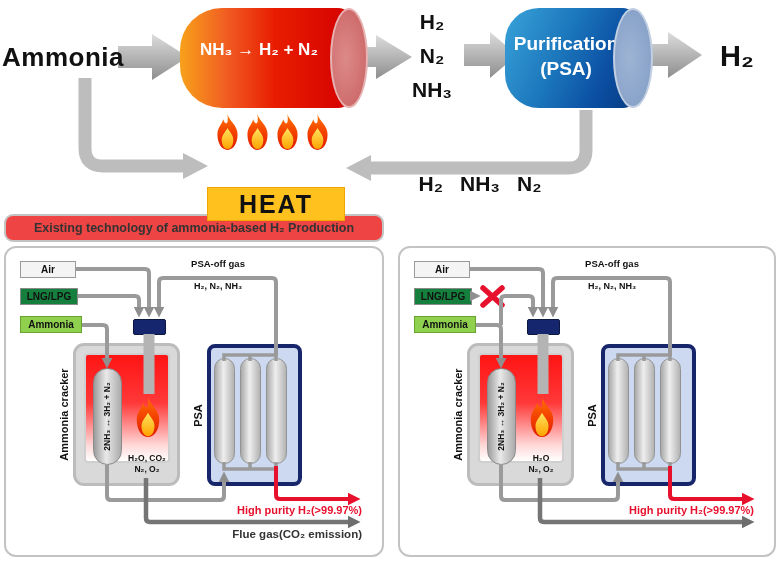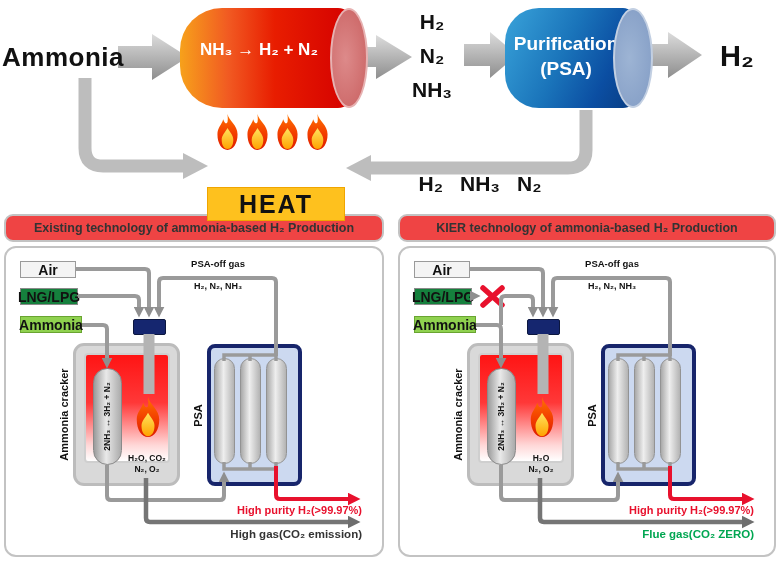--- a/index.html
+++ b/index.html
@@ -48,21 +48,21 @@
     text-align:center; line-height:33px; font-weight:bold; font-size:25px; letter-spacing:2px; color:#111;margin-top:36px;
   }
   .recycle-row { left:404px; top:172px; width:152px; display:flex; justify-content:center; gap:17px; font-size:21px; font-weight:bold; z-index:2; }
 
   
   .ptitle {
     background:#ef4444; border:2px solid #c3c3c3; border-radius:9px;
     text-align:center; line-height:24px; font-weight:bold; font-size:12.5px; color:#333;
   }
   .pbody { background:#fff; border:2px solid #c3c3c3; border-radius:12px; }
-  .inbox { border:1.5px solid #9a9a9a; text-align:center; font-weight:bold; font-size:14px; color:#111; z-index:2; display:flex; align-items:center; justify-content:center; }
+  .inbox { border:1.5px solid #9a9a9a; text-align:center; font-weight:bold; font-size:10px; color:#111; z-index:2; display:flex; align-items:center; justify-content:center; }
   .inbox.air { background:#f4f4f4; }
   .inbox.lng { background:#15803d; border-color:#8a8a8a; }
   .inbox.amm { background:#8fd14f; border-color:#69a431; }
   .burner { background:#15266f; border:1px solid #0c173f; border-radius:2px; z-index:2; }
   .cracker { background:#d9d9d9; border:3px solid #bcbcbc; border-radius:11px; z-index:2; }
   .redzone { background:linear-gradient(180deg,#ff1414 0%,#ff3838 45%,#ffd7d7 85%,#ffffff 100%); border:2px solid #cfcfcf; border-radius:4px; z-index:3; }
   .vessel { background:linear-gradient(90deg,#9b9b9b 0%,#e9e9e9 45%,#ababab 100%); border:1px solid #8a8a8a; border-radius:15px; z-index:6; }
   .psabox { background:#ccd9f0; border:4px solid #17256b; border-radius:8px; z-index:2; }
   .cyl { background:linear-gradient(90deg,#a9a9a9 0%,#eeeeee 45%,#b3b3b3 100%); border:1px solid #939393; border-radius:11px; z-index:3; }
   .rot { transform:rotate(-90deg); transform-origin:center; font-weight:bold; text-align:center; color:#111; }
@@ -189,24 +189,23 @@
       <path d="M 143 86 V 146" fill="none" stroke="#b4b4b4" stroke-width="11"></path>
       <path d="M 218 113 V 107 H 270 V 113 M 244 113 V 107" fill="none" stroke="#9a9a9a" stroke-width="3.5"></path>
       <path d="M 218 214 V 221 H 270 V 214 M 244 214 V 221" fill="none" stroke="#9a9a9a" stroke-width="3.5"></path>
       <path d="M 101 217 V 248 Q 101 252 105 252 H 214 Q 218 252 218 248 V 230" fill="none" stroke="#9a9a9a" stroke-width="4" marker-end="url(#mGray)"></path>
       <path d="M 140 230 V 270 Q 140 274 144 274 H 348" fill="none" stroke="#757575" stroke-width="4.5" marker-end="url(#mDark)"></path>
       <path d="M 270 218 V 247 Q 270 251 274 251 H 348" fill="none" stroke="#e8112d" stroke-width="4" marker-end="url(#mRed)"></path>
       <use href="#flame" x="127" y="140" width="30" height="58"></use>
     </svg>
 
     <div class="abs prodtext" style="left:190px;top:256px;width:166px;">High purity H₂(&gt;99.97%)</div>
-    <div class="abs fluetext dark" style="left:190px;top:280px;width:166px;">High gas(CO₂ emission)</div>
-  </div>
-
-  <div class="abs ptitle" style="left:398px;top:214px;width:378px;height:28px;">KIER technology of ammonia-based H₂ Production</div>
+    <div class="abs fluetext dark" style="left:190px;top:280px;width:166px;">Flue gas(CO₂ emission)</div>
+  </div>
+
 
   <div class="abs pbody" style="left:398px;top:246px;width:378px;height:311px;">
     <div class="abs inbox air" style="left:14px;top:13px;width:56px;height:17px;">Air</div>
     <div class="abs inbox lng" style="left:14px;top:40px;width:58px;height:17px;">LNG/LPG</div>
     <div class="abs inbox amm" style="left:14px;top:68px;width:62px;height:17px;">Ammonia</div>
 
     <div class="abs smalltext ctr" style="left:162px;top:10px;width:100px;font-size:9.5px;">PSA-off gas</div>
     <div class="abs smalltext ctr" style="left:162px;top:33px;width:100px;font-size:9px;">H₂, N₂, NH₃</div>
 
     <div class="abs burner" style="left:127px;top:71px;width:33px;height:16px;"></div>
@@ -238,16 +237,15 @@
       <path d="M 143 86 V 146" fill="none" stroke="#b4b4b4" stroke-width="11"></path>
       <path d="M 218 113 V 107 H 270 V 113 M 244 113 V 107" fill="none" stroke="#9a9a9a" stroke-width="3.5"></path>
       <path d="M 218 214 V 221 H 270 V 214 M 244 214 V 221" fill="none" stroke="#9a9a9a" stroke-width="3.5"></path>
       <path d="M 101 217 V 248 Q 101 252 105 252 H 214 Q 218 252 218 248 V 230" fill="none" stroke="#9a9a9a" stroke-width="4" marker-end="url(#mGray)"></path>
       <path d="M 140 230 V 270 Q 140 274 144 274 H 348" fill="none" stroke="#757575" stroke-width="4.5" marker-end="url(#mDark)"></path>
       <path d="M 270 218 V 247 Q 270 251 274 251 H 348" fill="none" stroke="#e8112d" stroke-width="4" marker-end="url(#mRed)"></path>
       <use href="#flame" x="127" y="140" width="30" height="58"></use>
     </svg>
 
     <div class="abs prodtext" style="left:188px;top:256px;width:166px;">High purity H₂(&gt;99.97%)</div>
-    <div class="abs fluetext green" style="left:188px;top:280px;width:166px;">Flue gas(CO₂ ZERO)</div>
   </div>
 
 </div>
 
 </body></html>

